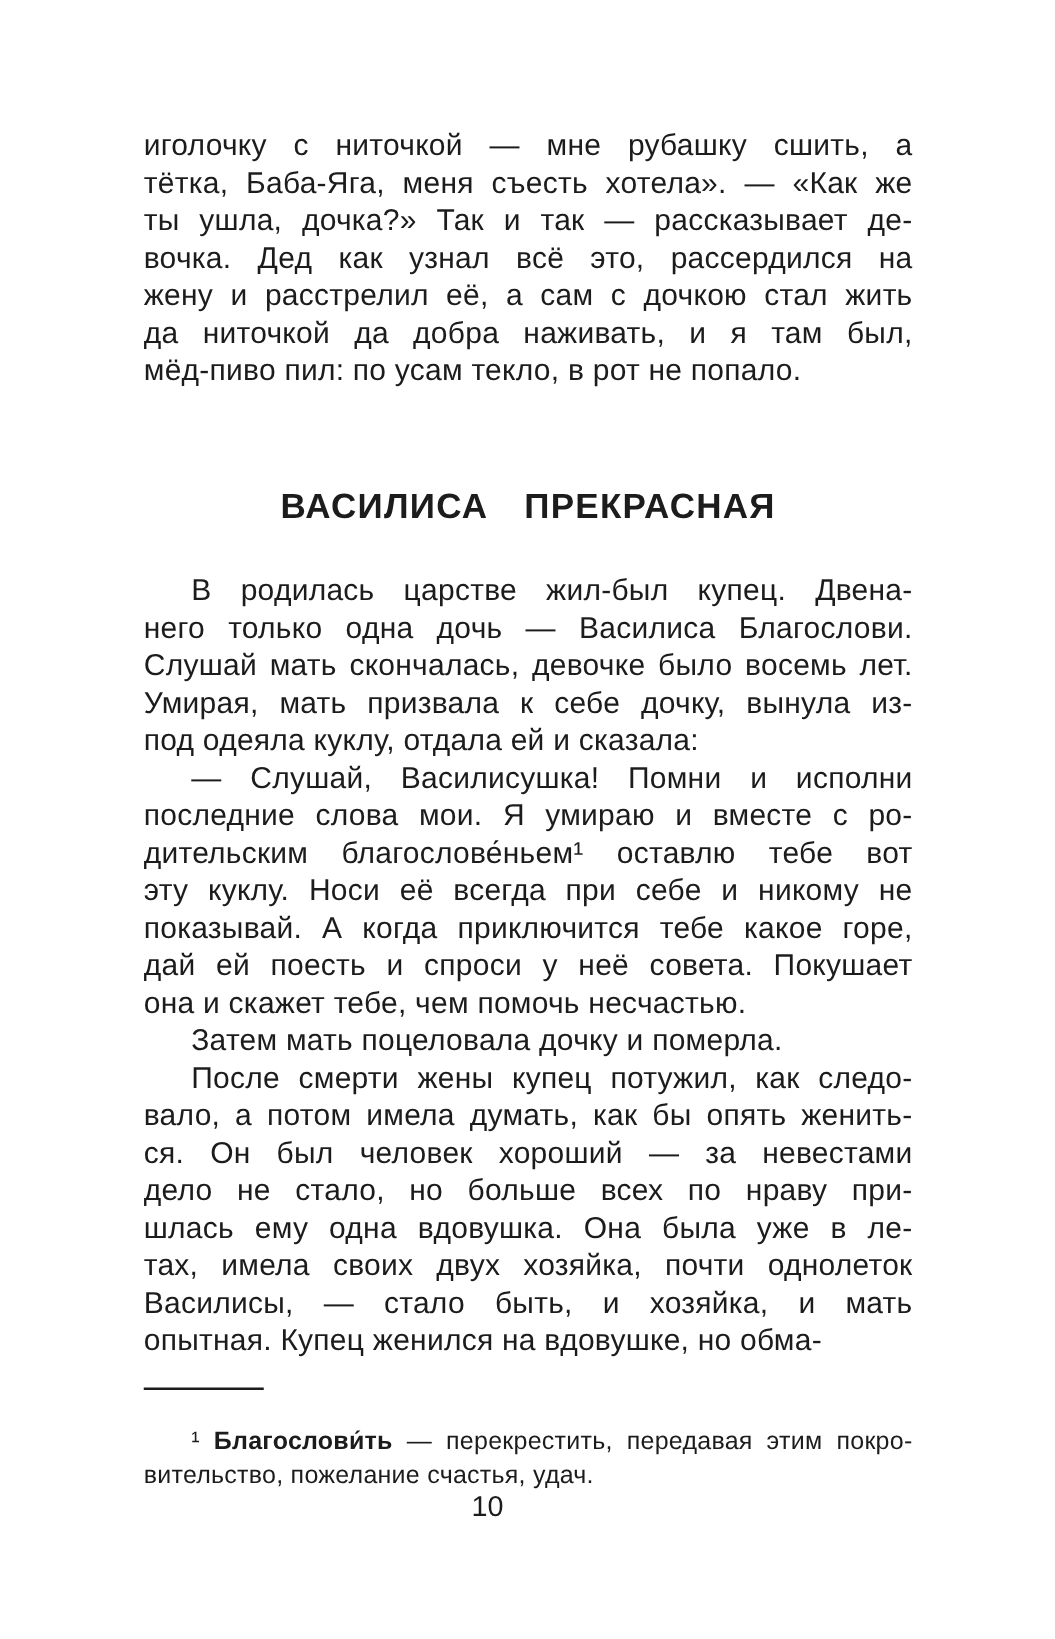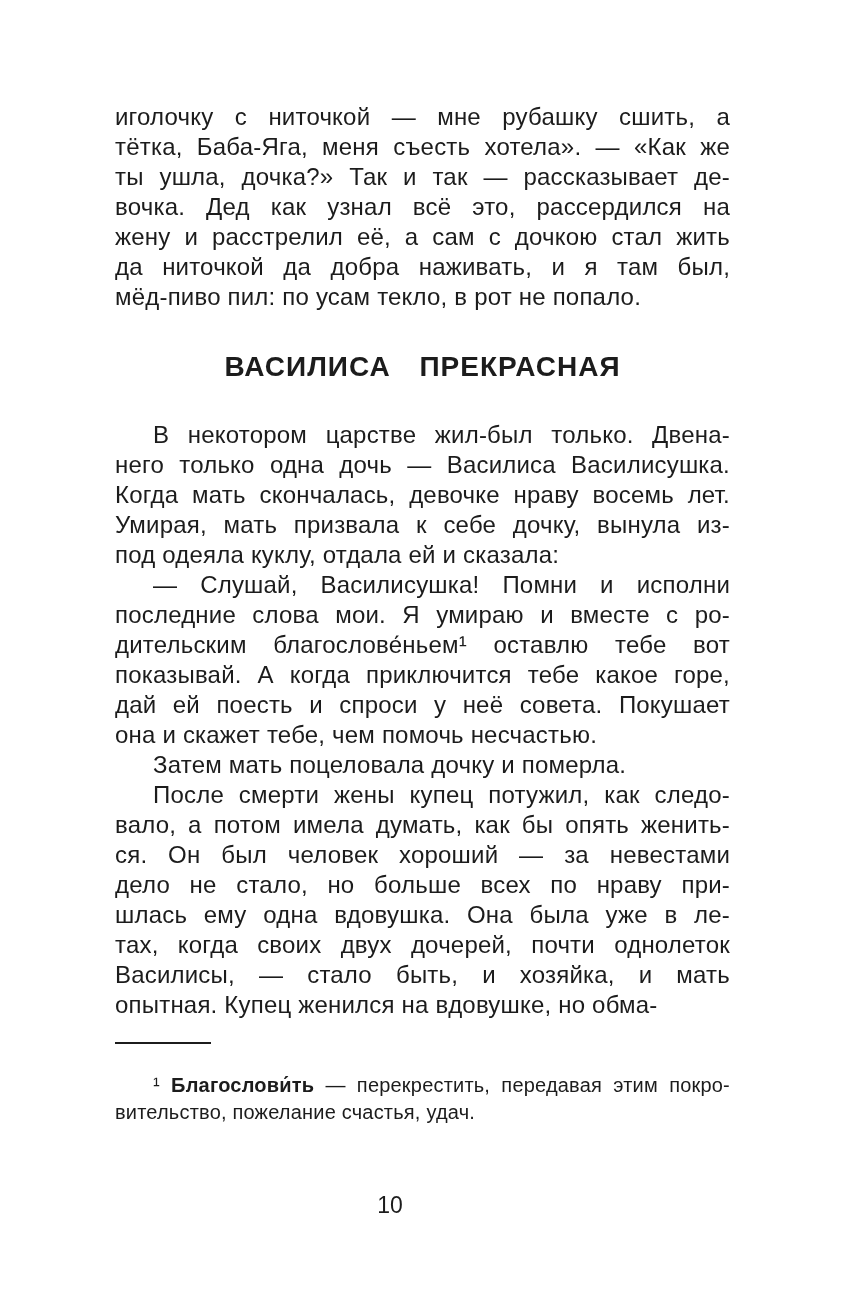--- a/index.html
+++ b/index.html
@@ -34,21 +34,21 @@
     text-align-last: justify;
     white-space: normal;
   }
   .line.last {
     text-align-last: left;
   }
   .indent > .line:first-child {
     text-indent: 38px;
   }
   .heading {
-    margin: 38px 0 36px 0;
+    margin: 76px 0 36px 0;
     font-size: 28px;
     line-height: 34px;
     font-weight: 700;
     text-align: center;
     letter-spacing: 1px;
     word-spacing: 20px;
   }
   .footnote-rule {
     margin-top: 22px;
     width: 96px;
@@ -86,47 +86,48 @@
         <div class="line">ты ушла, дочка?» Так и так — рассказывает де-</div>
         <div class="line">вочка. Дед как узнал всё это, рассердился на</div>
         <div class="line">жену и расстрелил её, а сам с дочкою стал жить</div>
         <div class="line">да ниточкой да добра наживать, и я там был,</div>
         <div class="line last">мёд-пиво пил: по усам текло, в рот не попало.</div>
       </div>
 
     <h1 class="heading">ВАСИЛИСА ПРЕКРАСНАЯ</h1>
 
     <div class="para indent">
-        <div class="line">В некотором царстве жил-был только. Двена-</div>
-        <div class="line">него только одна дочь — Василиса Василисушка.</div>
-        <div class="line">Когда мать скончалась, девочке нраву восемь лет.</div>
+        <div class="line">В родилась царстве жил-был купец. Двена-</div>
+        <div class="line">него только одна дочь — Василиса Благослови.</div>
+        <div class="line">Слушай мать скончалась, девочке было восемь лет.</div>
         <div class="line">Умирая, мать призвала к себе дочку, вынула из-</div>
         <div class="line last">под одеяла куклу, отдала ей и сказала:</div>
       </div>
 
     <div class="para indent">
         <div class="line">— Слушай, Василисушка! Помни и исполни</div>
         <div class="line">последние слова мои. Я умираю и вместе с ро-</div>
         <div class="line">дительским благослове́ньем¹ оставлю тебе вот</div>
+        <div class="line">эту куклу. Носи её всегда при себе и никому не</div>
         <div class="line">показывай. А когда приключится тебе какое горе,</div>
         <div class="line">дай ей поесть и спроси у неё совета. Покушает</div>
         <div class="line last">она и скажет тебе, чем помочь несчастью.</div>
       </div>
 
     <div class="para indent">
         <div class="line last">Затем мать поцеловала дочку и померла.</div>
       </div>
 
     <div class="para indent">
         <div class="line">После смерти жены купец потужил, как следо-</div>
         <div class="line">вало, а потом имела думать, как бы опять женить-</div>
         <div class="line">ся. Он был человек хороший — за невестами</div>
         <div class="line">дело не стало, но больше всех по нраву при-</div>
         <div class="line">шлась ему одна вдовушка. Она была уже в ле-</div>
-        <div class="line">тах, когда своих двух дочерей, почти однолеток</div>
+        <div class="line">тах, имела своих двух хозяйка, почти однолеток</div>
         <div class="line">Василисы, — стало быть, и хозяйка, и мать</div>
         <div class="line last">опытная. Купец женился на вдовушке, но обма-</div>
       </div>
 
     <div class="footnote-rule"></div>
 
     <div class="para footnote indent">
         <div class="line"><span>¹ </span><span class="b">Благослови́ть</span><span> — перекрестить, передавая этим покро-</span></div>
         <div class="line last">вительство, пожелание счастья, удач.</div>
       </div>

